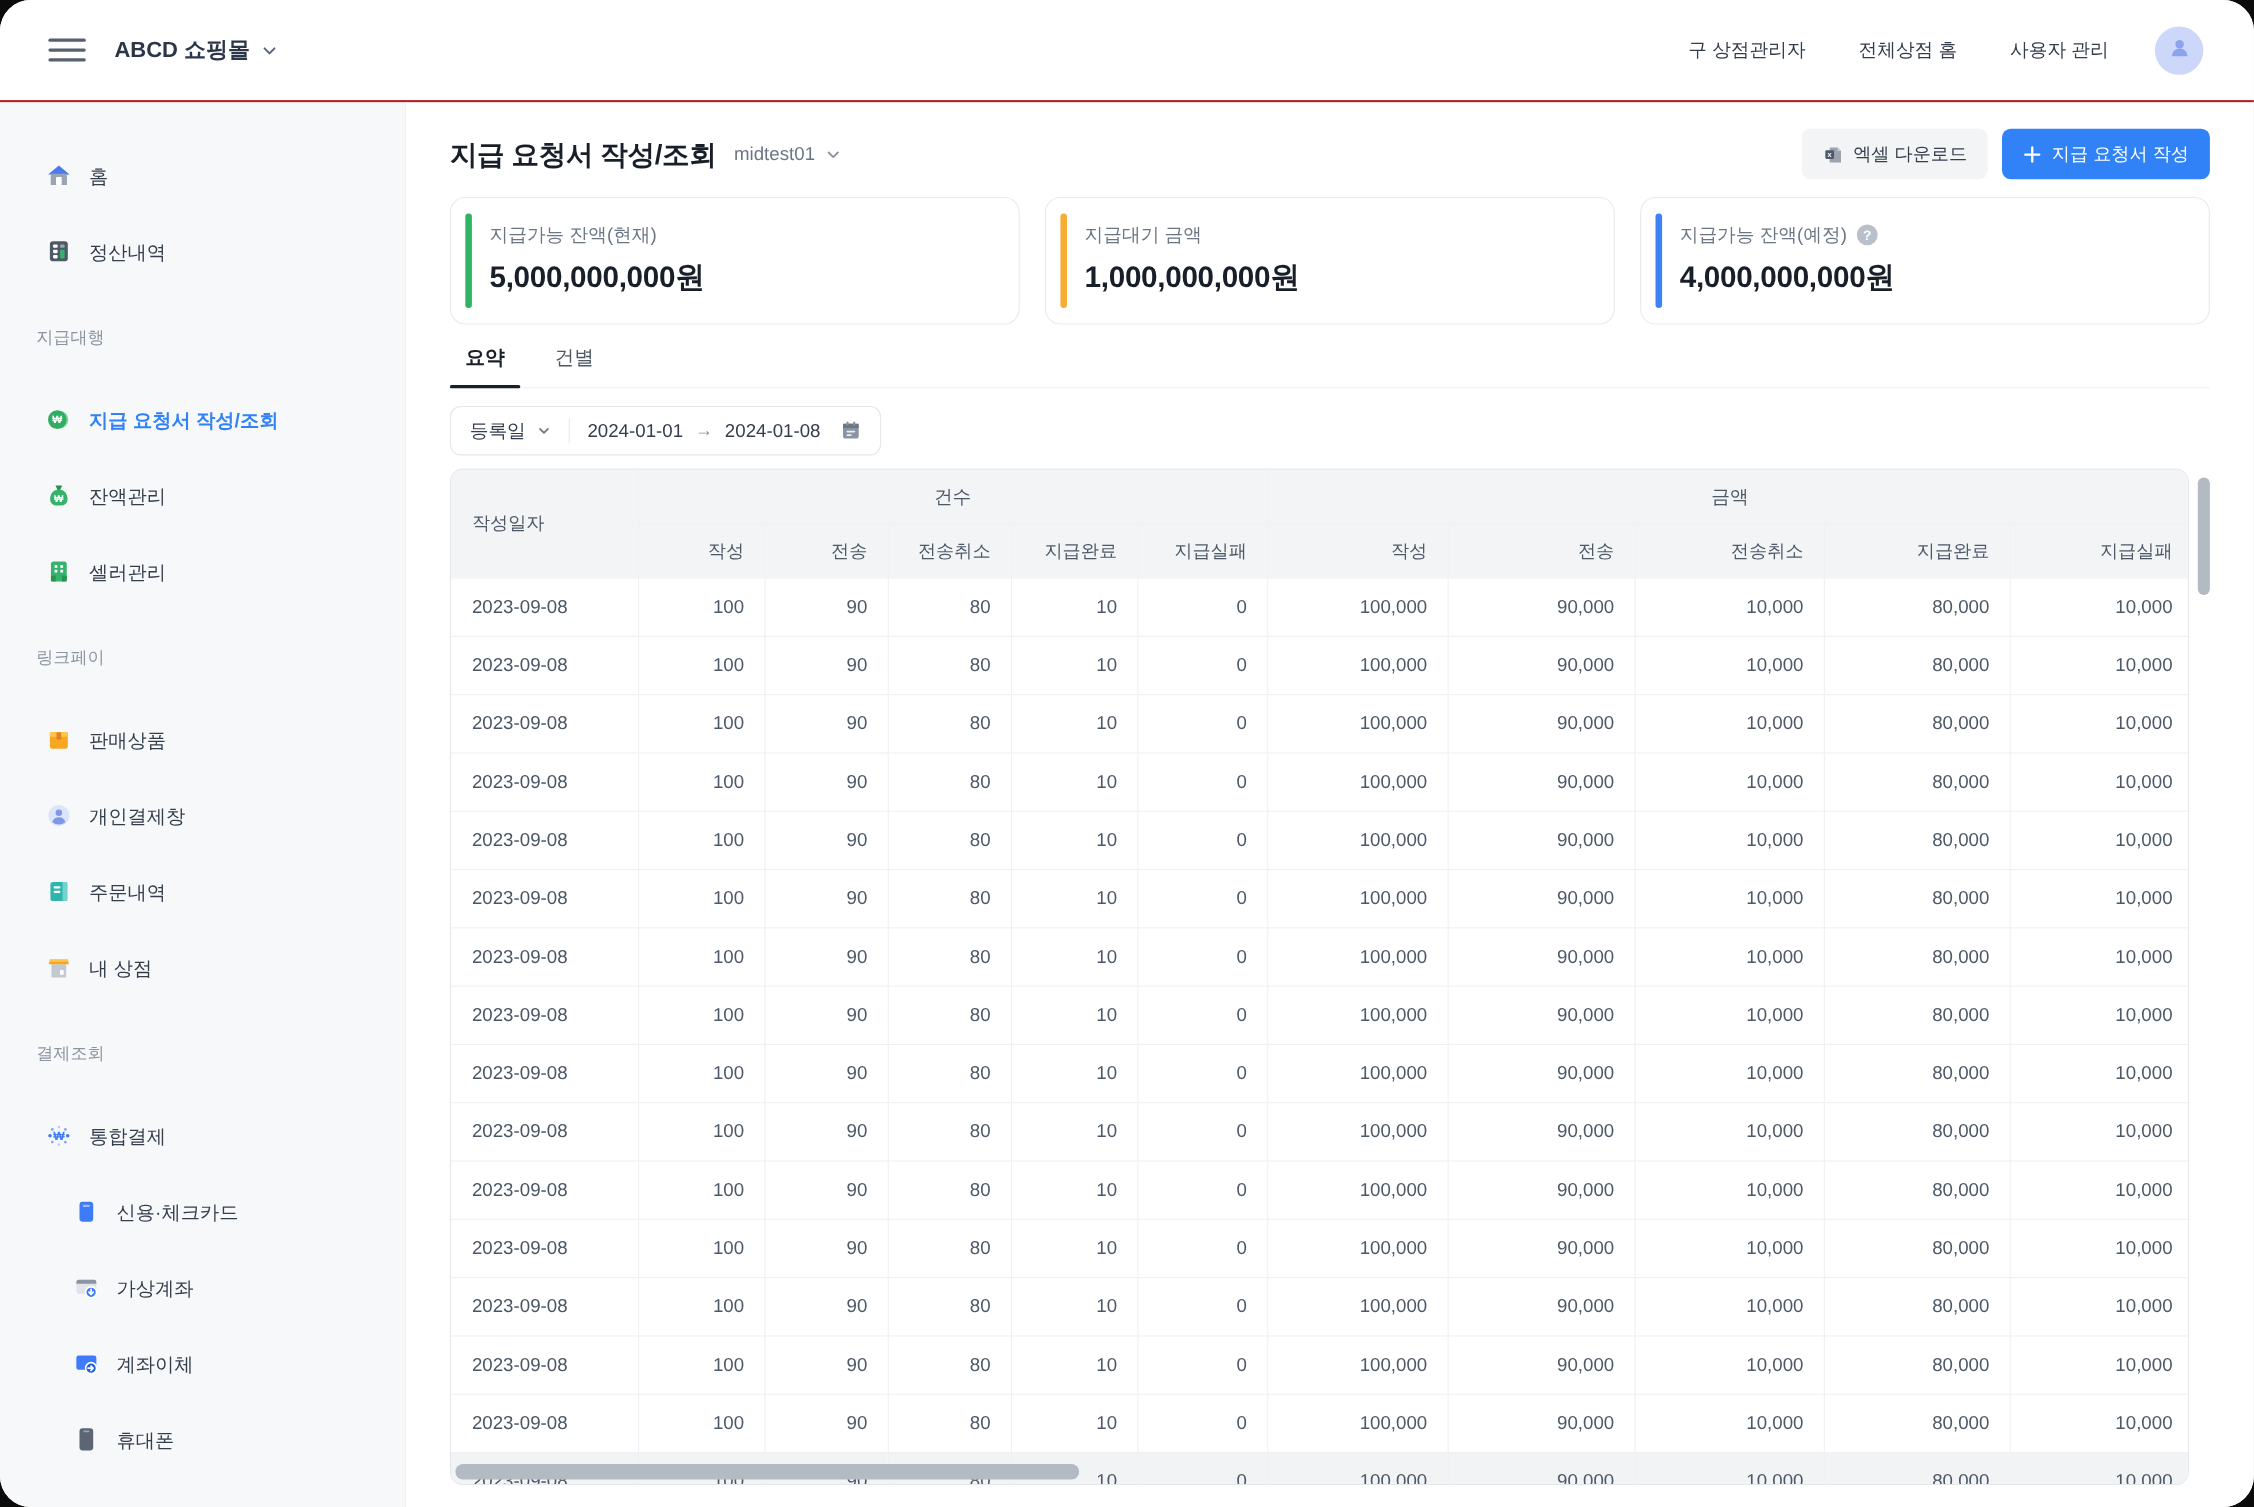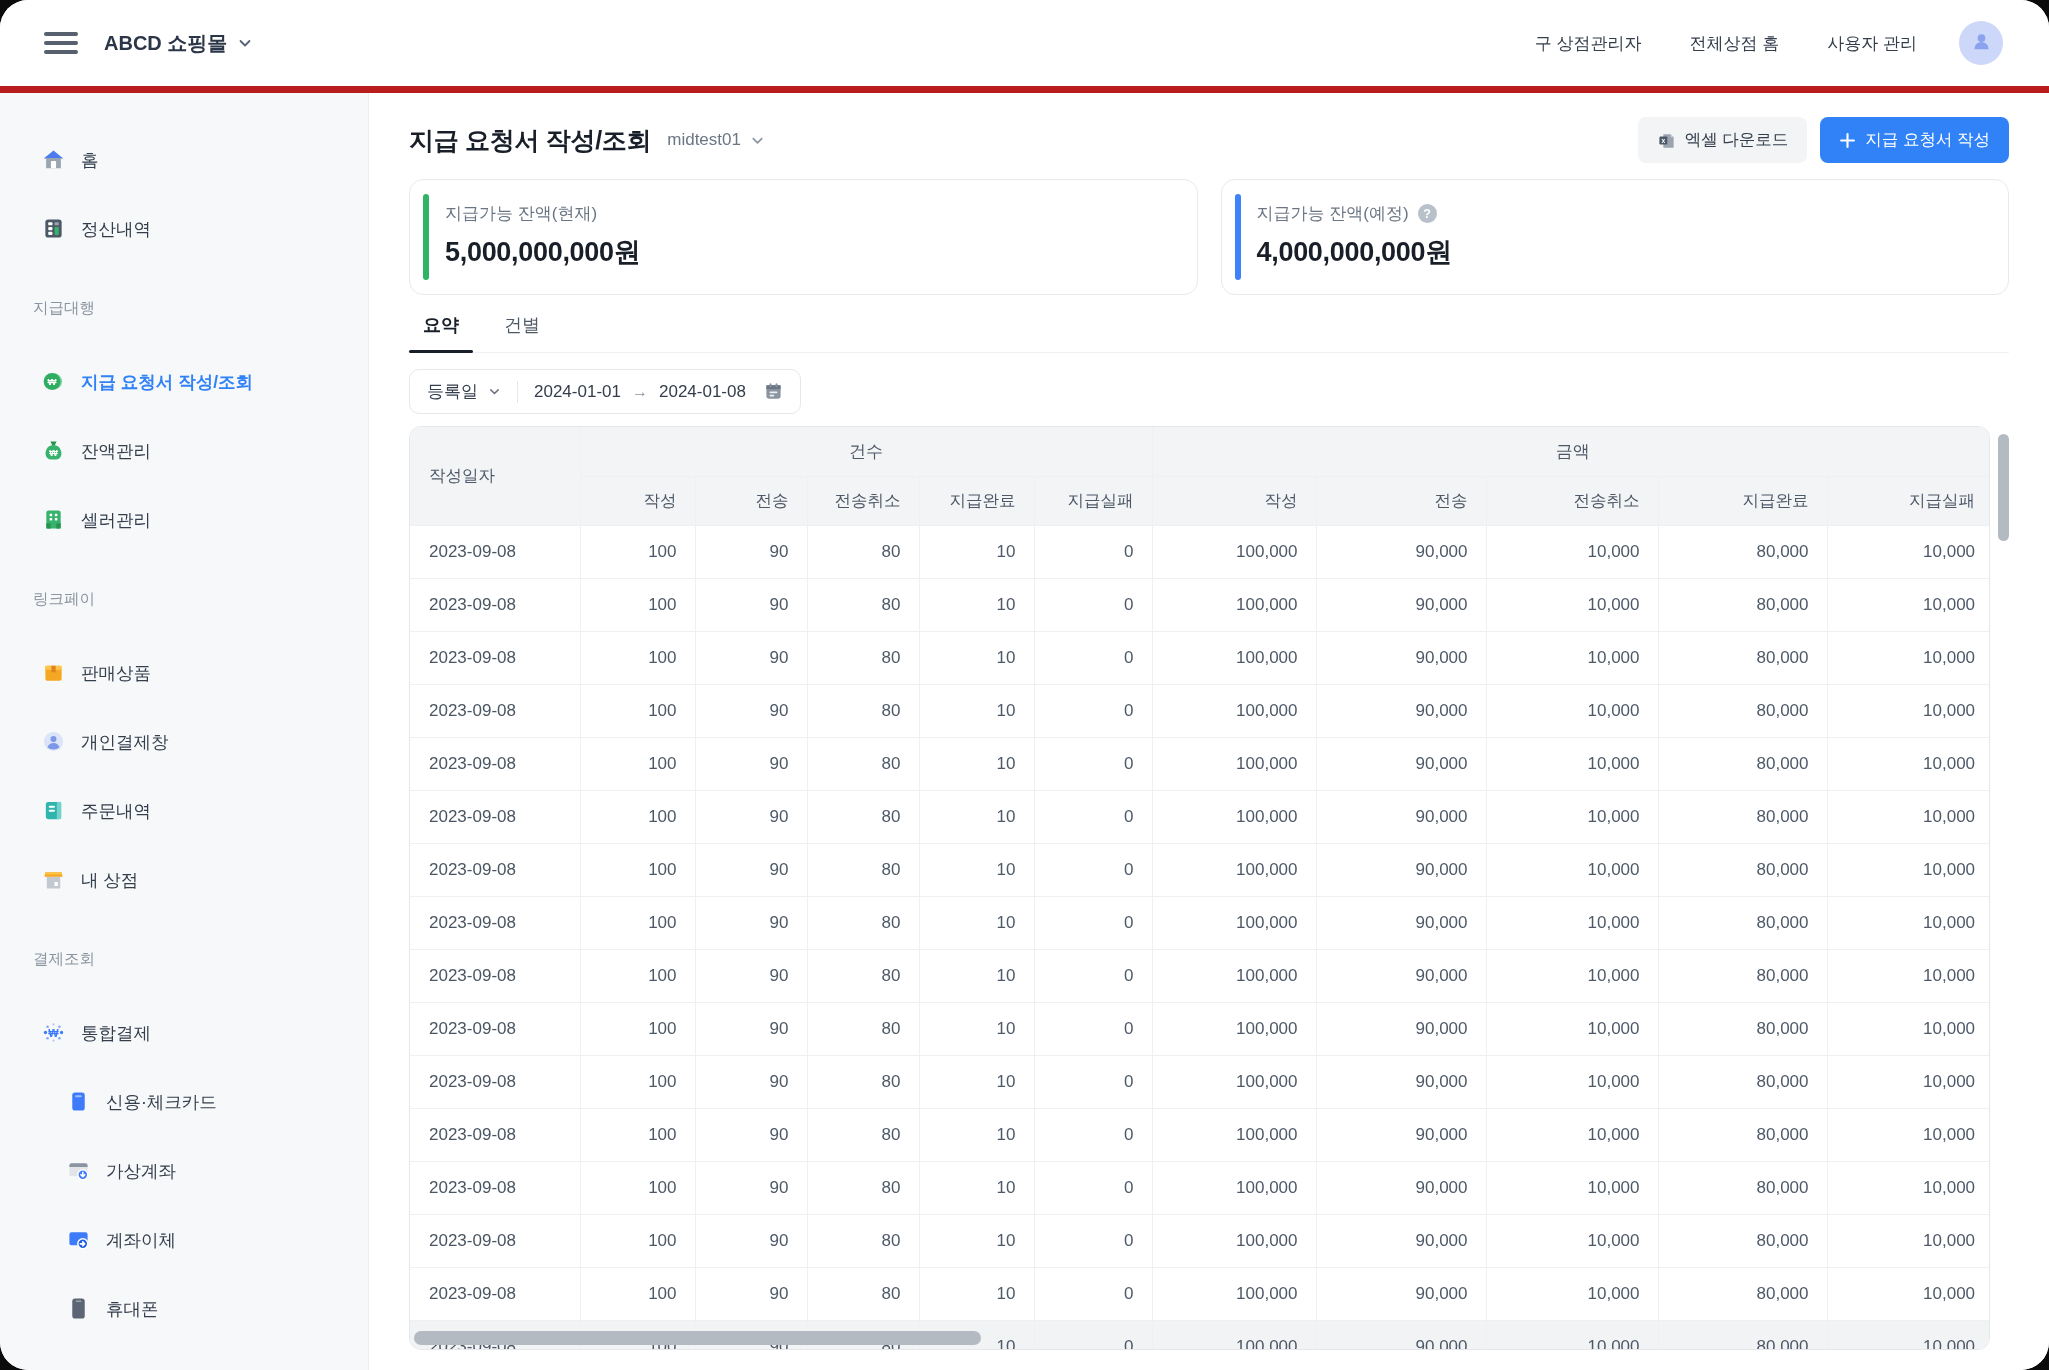--- a/index.html
+++ b/index.html
@@ -2,21 +2,21 @@
 <html><head>
 <meta charset="utf-8">
 <style>
   html,body{margin:0;padding:0;background:#0b0b0c;}
   *{box-sizing:border-box;}
   body{font-family:"Liberation Sans","DejaVu Sans",sans-serif;-webkit-font-smoothing:antialiased;}
 
   .app{width:2049px;height:1370px;background:#fff;border-radius:28px;overflow:hidden;display:flex;flex-direction:column;}
 
   
-  .topbar{height:93px;flex:0 0 93px;display:flex;align-items:center;padding:0 46px 0 44px;border-bottom:7px solid #b91c1c;background:#fff;}
+  .topbar{height:93px;flex:0 0 93px;display:flex;align-items:center;padding:0 46px 0 44px;border-bottom:2px solid #b91c1c;background:#fff;}
   .burger{width:34px;cursor:pointer;}
   .burger i{display:block;height:3.5px;background:#56606f;border-radius:2px;margin:5.5px 0;}
   .brand{margin-left:26px;display:flex;align-items:center;gap:10px;font-size:20px;font-weight:700;color:#2b3648;cursor:pointer;}
   .chev{display:inline-flex;}
   .topnav{margin-left:auto;display:flex;align-items:center;gap:48px;text-align:center;}
   .nav-link{font-size:17px;color:#333d4b;cursor:pointer;white-space:nowrap;}
   .avatar{width:44px;height:44px;border-radius:50%;background:#ccd7f9;margin-left:42px;display:flex;align-items:center;justify-content:center;cursor:pointer;}
 
   
   .shell{flex:1;display:flex;overflow:hidden;}
@@ -312,20 +312,27 @@
 
       <section class="cards">
           <div class="card">
             <div class="card-bar" style="background: rgb(46, 180, 99);"></div>
             <div class="card-body">
               <div class="card-label">지급가능 잔액(현재)</div>
               <div class="card-value">5,000,000,000원</div>
             </div>
           </div>
           <div class="card">
+            <div class="card-bar" style="background: rgb(247, 172, 51);"></div>
+            <div class="card-body">
+              <div class="card-label">지급대기 금액</div>
+              <div class="card-value">1,000,000,000원</div>
+            </div>
+          </div>
+          <div class="card">
             <div class="card-bar" style="background: rgb(62, 130, 247);"></div>
             <div class="card-body">
               <div class="card-label">지급가능 잔액(예정)<span class="help">?</span></div>
               <div class="card-value">4,000,000,000원</div>
             </div>
           </div>
         </section>
 
       <div class="tabs">
           <div class="tab active">요약</div>

